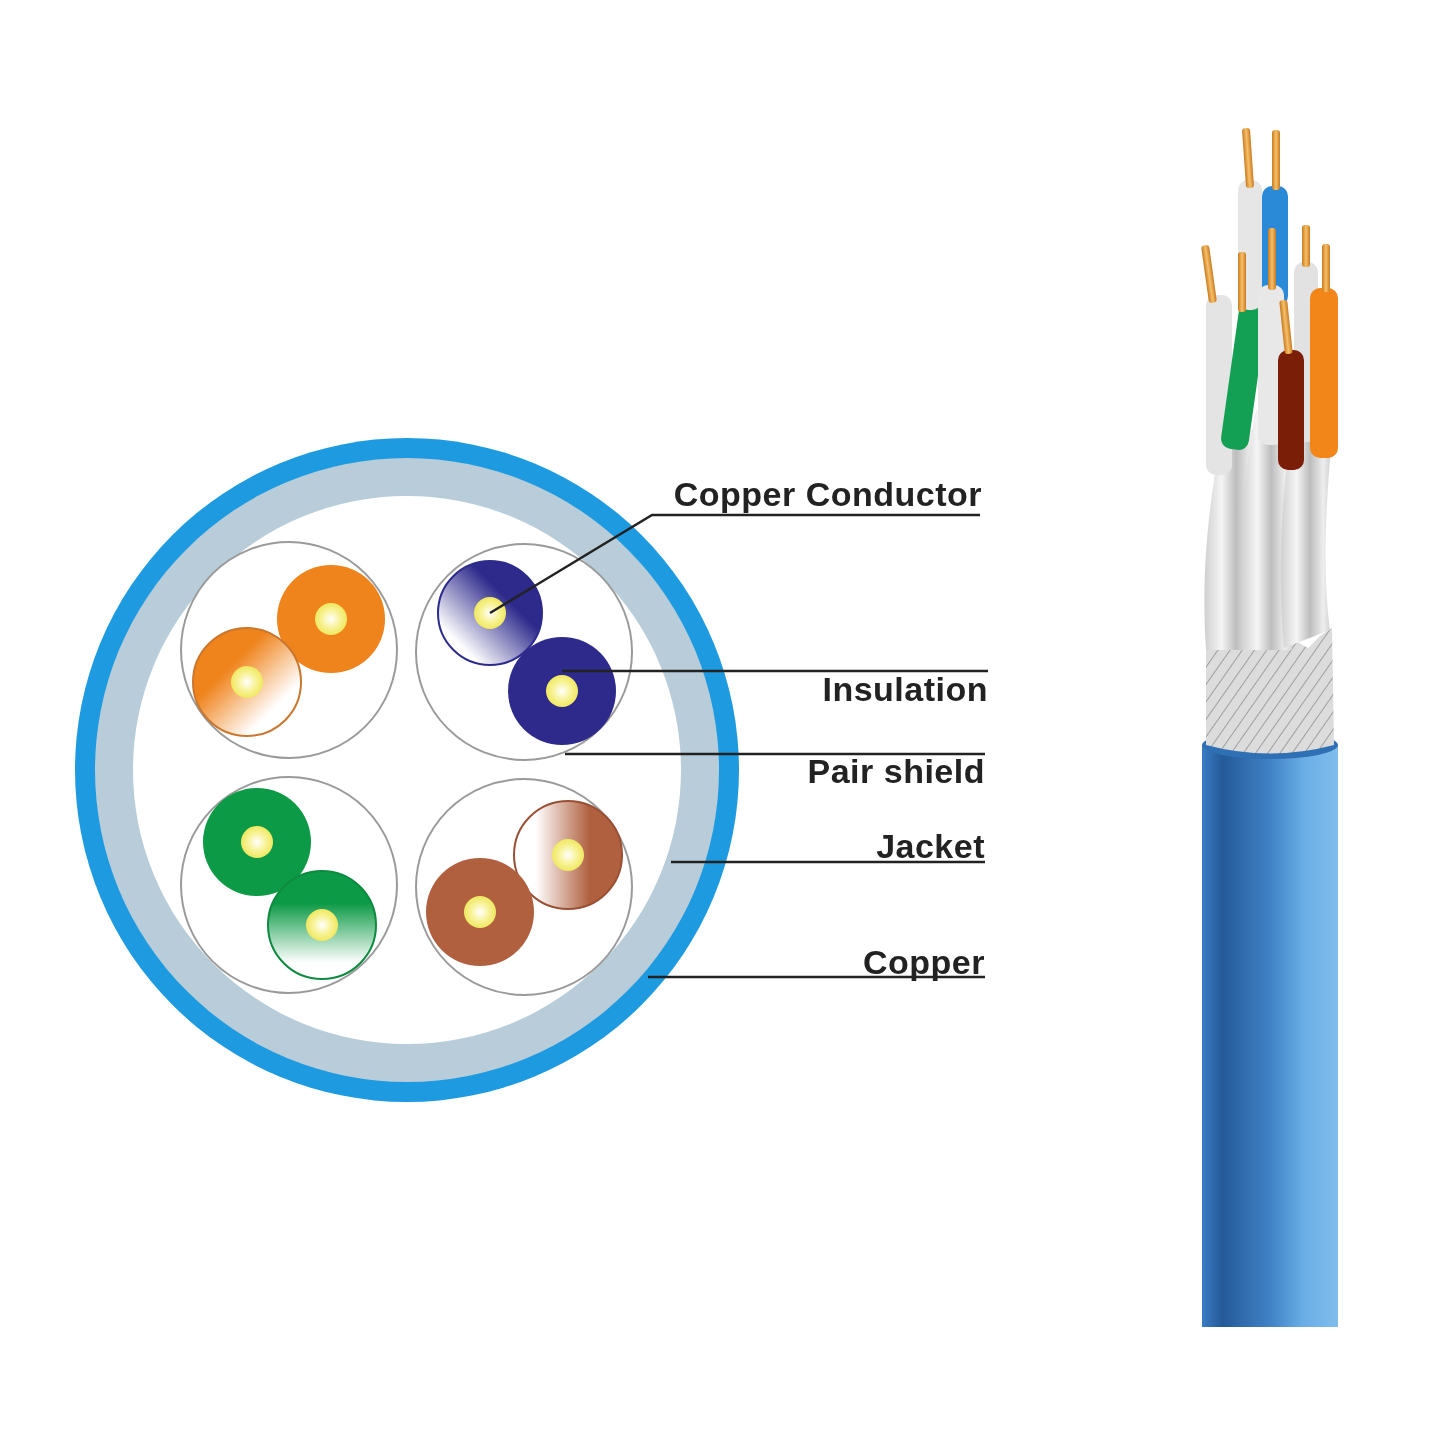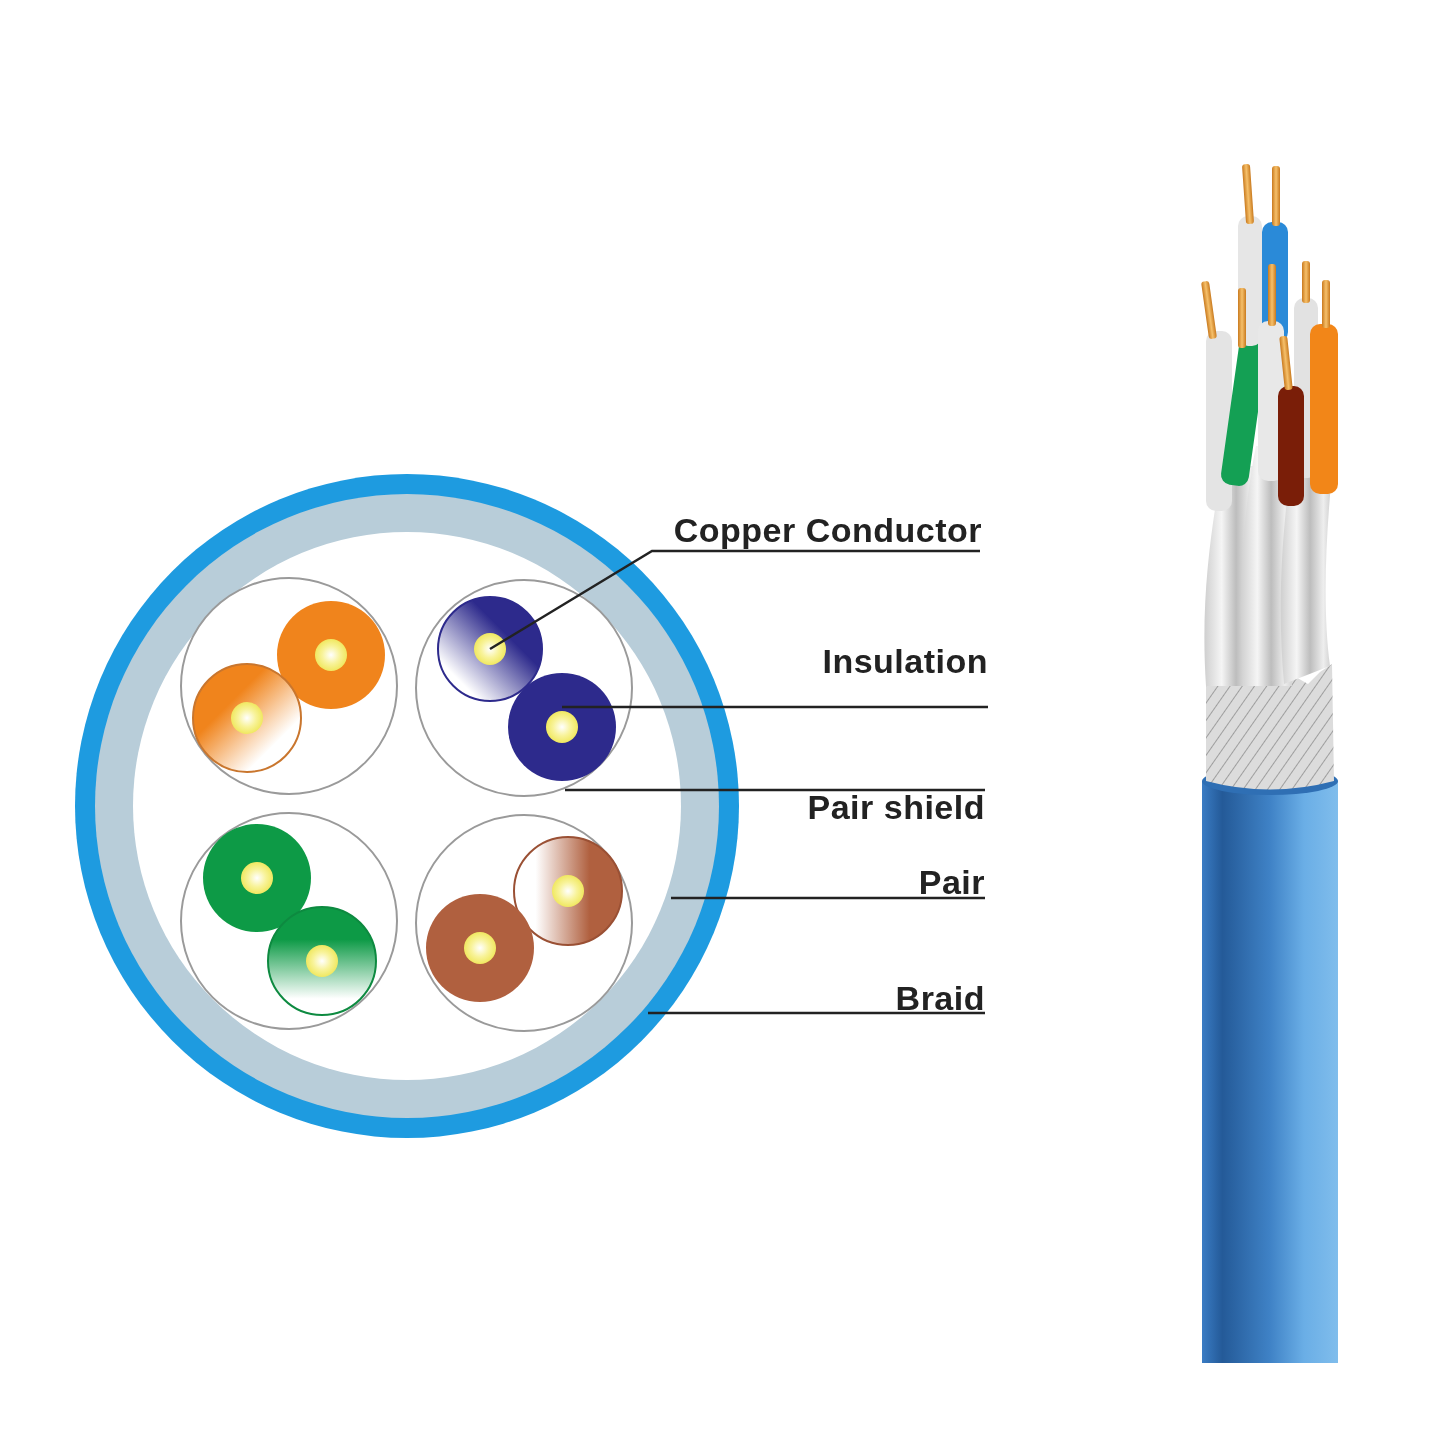--- a/index.html
+++ b/index.html
@@ -2,21 +2,21 @@
 <html><head>
   <meta charset="utf-8">
   <style>
     html, body { margin: 0; padding: 0; }
     body {
       width: 1445px; height: 1445px; overflow: hidden;
       background: #ffffff;
       font-family: "Liberation Sans", "DejaVu Sans", sans-serif;
       position: relative;
     }
-    #diagram { position: absolute; left: 0; top: 0; width: 1445px; height: 1094px; margin-top: 36px; }
+    #diagram { position: absolute; left: 0; top: 0; width: 1445px; height: 1094px; }
     .label {
       position: absolute;
       font-family: "Liberation Sans", "DejaVu Sans", sans-serif;
       font-weight: bold;
       font-size: 34px;
       color: #222222;
       text-align: right;
       white-space: nowrap;
       letter-spacing: 0.5px;
       line-height: 1;
@@ -154,17 +154,17 @@
       <rect x="1238" y="252" width="8" height="60" rx="3" fill="url(#copperWire)"></rect>
       <rect x="1268" y="228" width="8" height="62" rx="3" fill="url(#copperWire)"></rect>
       <rect x="1302" y="225" width="8" height="42" rx="3" fill="url(#copperWire)"></rect>
       <rect x="1322" y="244" width="8" height="48" rx="3" fill="url(#copperWire)"></rect>
       <rect x="1282" y="300" width="8" height="54" rx="3" fill="url(#copperWire)" transform="rotate(-6 1286 327)"></rect>
     </g>
   </svg>
 
   
   <div class="label" style="right:463px; top:477px;">Copper  Conductor</div>
-  <div class="label" style="right:457px; top:608px;">Insulation</div>
+  <div class="label" style="right:457px; top:672px;">Insulation</div>
   <div class="label" style="right:460px; top:754px;">Pair shield</div>
-  <div class="label" style="right:460px; top:829px;">Pair</div>
-  <div class="label" style="right:460px; top:945px;">Braid</div>
+  <div class="label" style="right:460px; top:829px;">Jacket</div>
+  <div class="label" style="right:460px; top:945px;">Copper</div>
 </div>
 
 </body></html>

